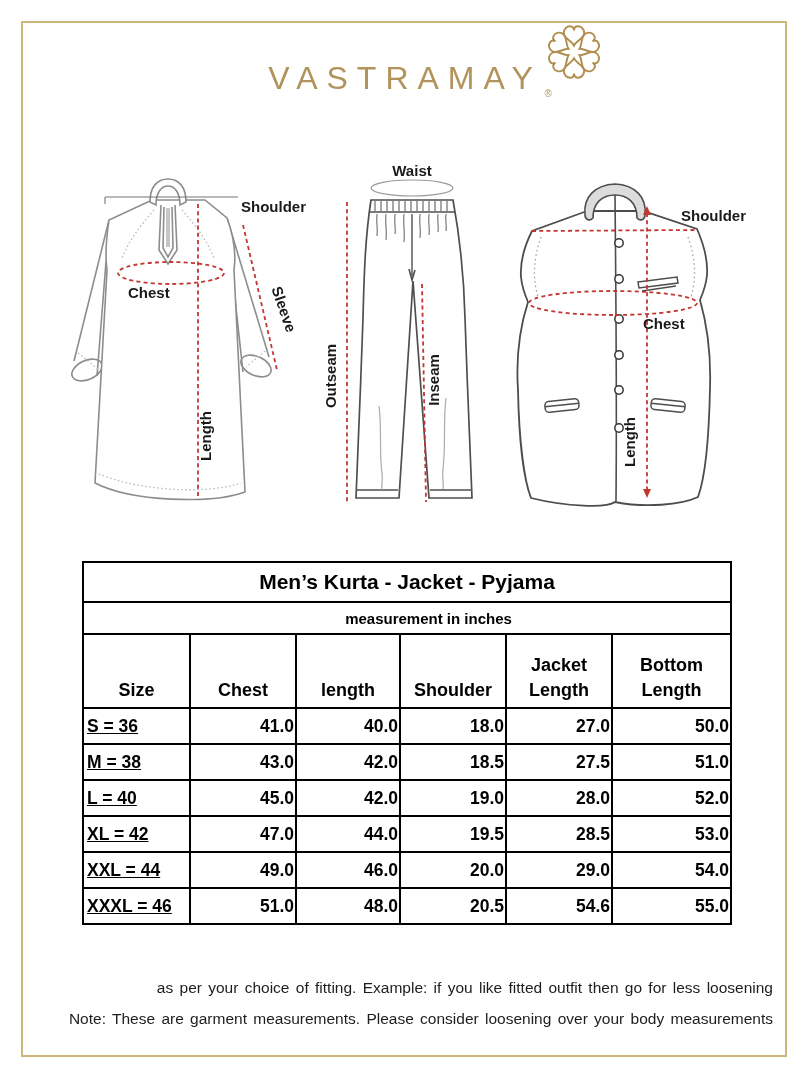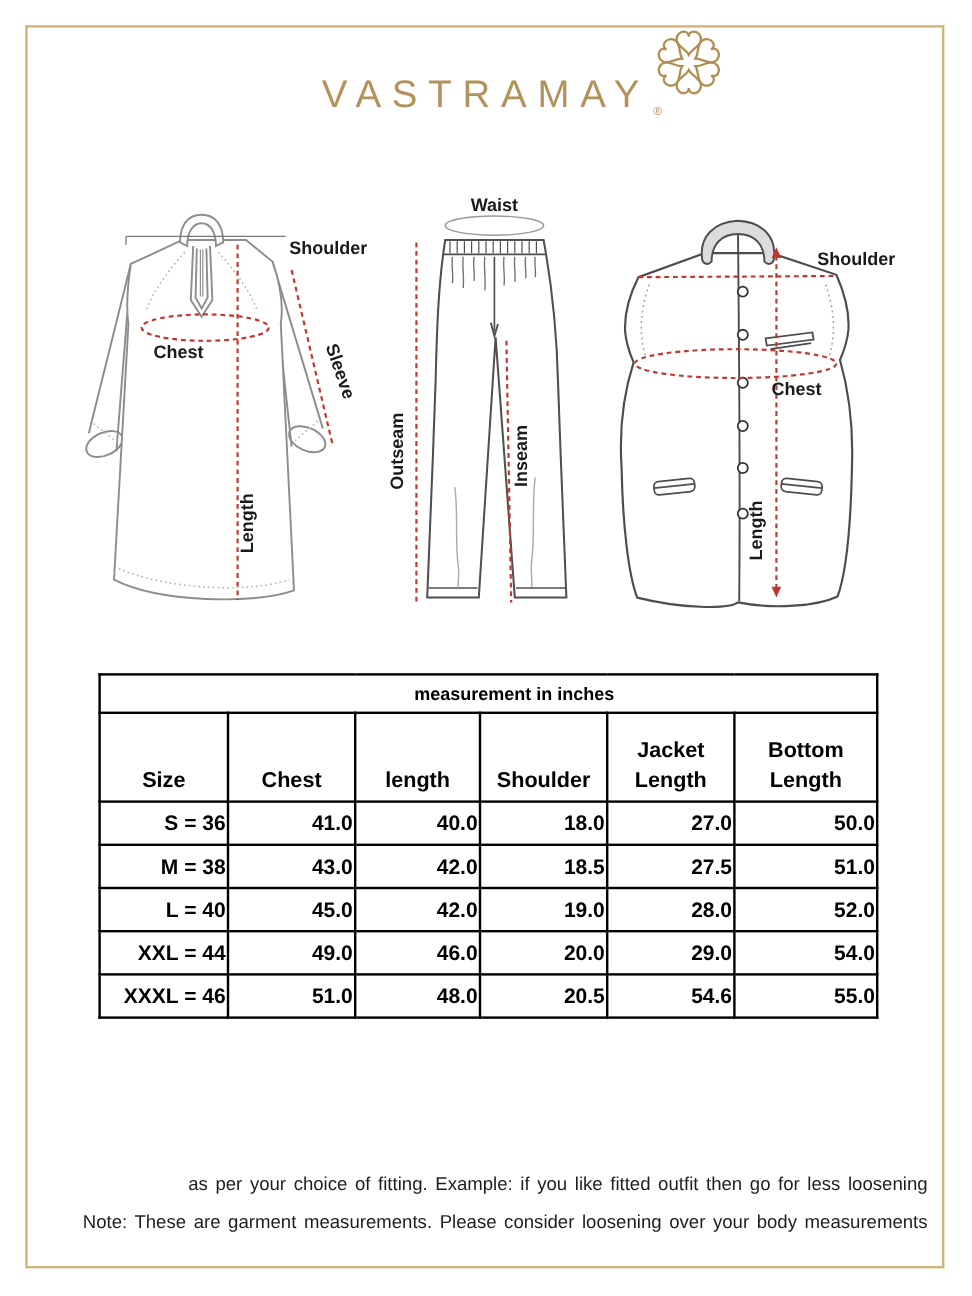--- a/index.html
+++ b/index.html
@@ -36,21 +36,21 @@
     border-collapse:collapse; table-layout:fixed; color:#000;
   }
   .size-table td { border:2px solid #000; overflow:hidden; }
   .t-title td { height:36px; font-size:21px; font-weight:bold; text-align:center; }
   .t-sub td   { height:28px; font-size:15px; font-weight:bold; text-align:center;padding-left:44px; }
   .t-head td  {
     height:66px; font-size:18px; font-weight:bold; text-align:center;
     vertical-align:bottom; padding-bottom:5px; line-height:1.35;
   }
   .t-row td { height:32px; font-size:17.5px; font-weight:bold; text-align:right; }
-  .t-row td.size-cell { text-align:right; padding-left:3px; }
+  .t-row td.size-cell { text-align:left; padding-left:3px;text-decoration:underline; }
   
   .note {
     position:absolute; left:38px; top:972px; width:735px;
     text-align:right; font-size:15.5px; line-height:31px; color:#1d1d1d;
     word-spacing:2px; white-space:nowrap;
   }
 </style>
 </head>
 <body>
 
@@ -200,20 +200,23 @@
   <table class="size-table">
     <colgroup>
       <col style="width:107px">
         <col style="width:106px">
         <col style="width:104px">
       <col style="width:106px">
         <col style="width:106px">
         <col style="width:119px">
     </colgroup>
     <tbody>
+      <tr class="t-title">
+        <td colspan="6">Men’s Kurta - Jacket - Pyjama</td>
+      </tr>
       <tr class="t-sub">
         <td colspan="6">measurement in inches</td>
       </tr>
       <tr class="t-head">
         <td>Size</td>
         <td>Chest</td>
         <td>length</td>
         <td>Shoulder</td>
         <td>Jacket Length</td>
         <td>Bottom Length</td>
@@ -236,20 +239,28 @@
       </tr>
       <tr class="t-row">
         <td class="size-cell">L = 40</td>
         <td>45.0</td>
         <td>42.0</td>
         <td>19.0</td>
         <td>28.0</td>
         <td>52.0</td>
       </tr>
       <tr class="t-row">
+        <td class="size-cell">XL = 42</td>
+        <td>47.0</td>
+        <td>44.0</td>
+        <td>19.5</td>
+        <td>28.5</td>
+        <td>53.0</td>
+      </tr>
+      <tr class="t-row">
         <td class="size-cell">XXL = 44</td>
         <td>49.0</td>
         <td>46.0</td>
         <td>20.0</td>
         <td>29.0</td>
         <td>54.0</td>
       </tr>
       <tr class="t-row">
         <td class="size-cell">XXXL = 46</td>
         <td>51.0</td>

